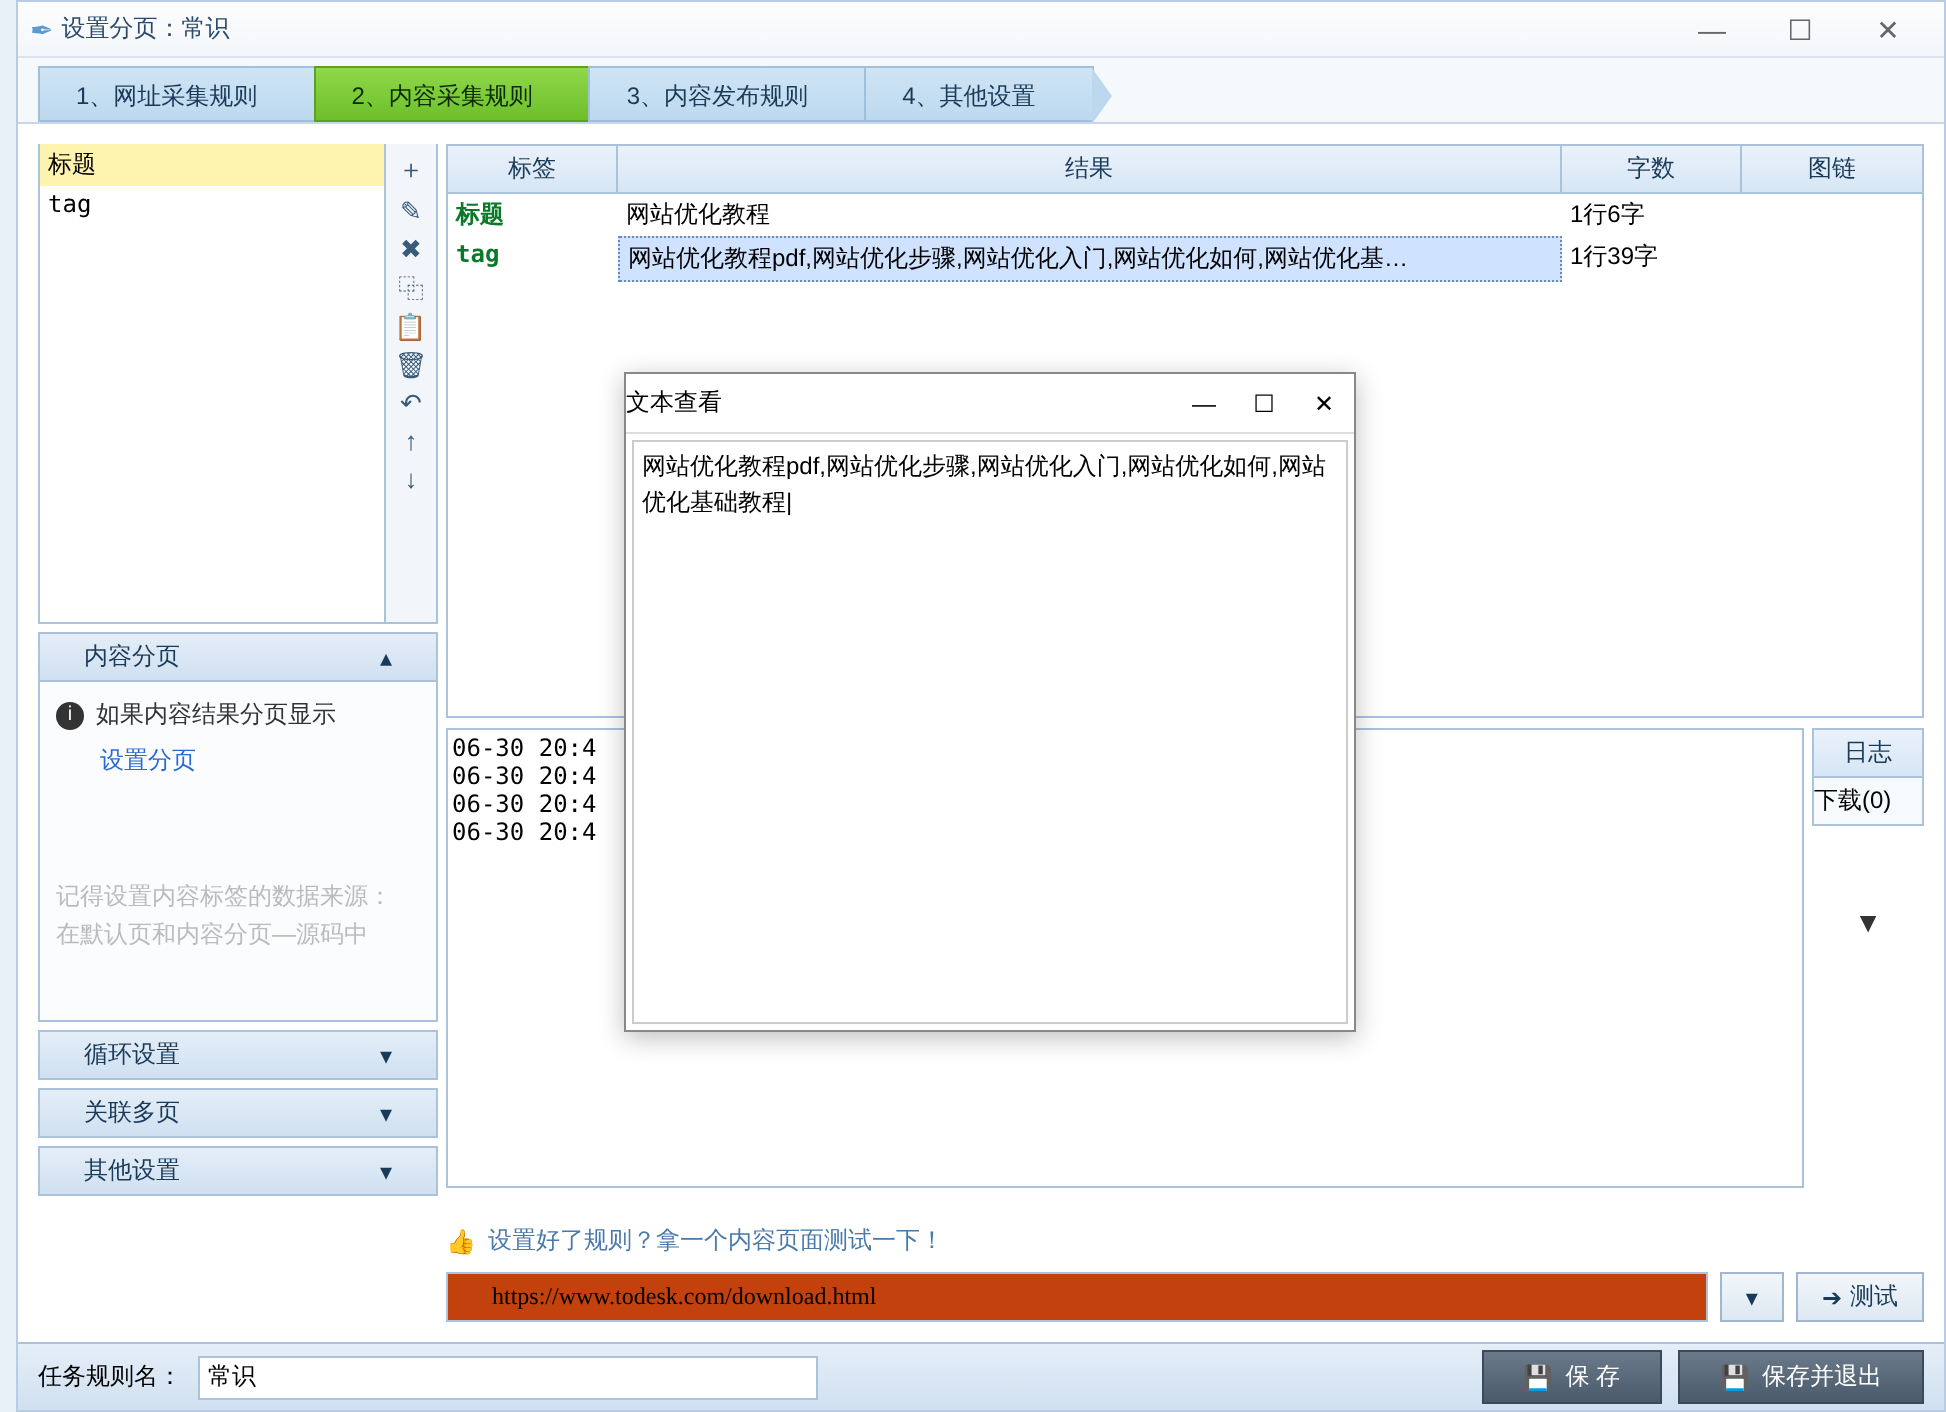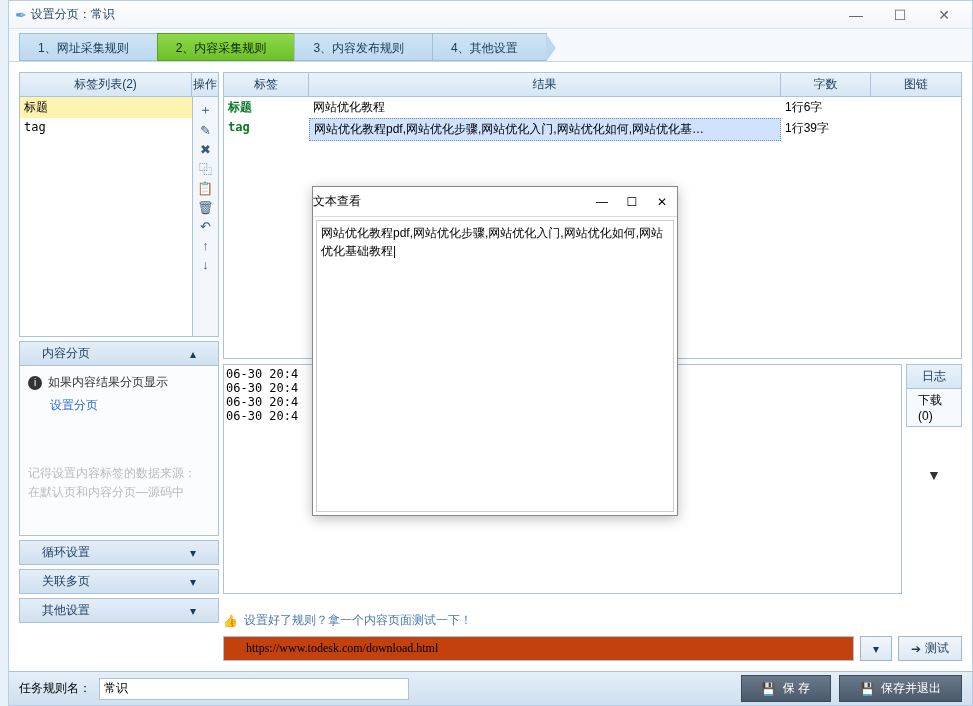--- a/index.html
+++ b/index.html
@@ -41,21 +41,21 @@
 .grow{display:flex;}
 .grow div{padding:2px 4px; border-right:1px solid transparent; overflow:hidden; white-space:nowrap; text-overflow:ellipsis;}
 .grow .c-tag{width:85px;color:#0a7a2a;font-weight:bold;}
 .grow .c-res{flex:1;}
 .grow .c-cnt{width:90px;} .grow .c-img{width:90px;}
 .grow.sel .c-res{background:#cfe2ff;border:1px dotted #6a8ac0;}
 .logarea{ position:absolute; left:0; right:0; top:292px; height:230px;}
 .logtext{ position:absolute; left:0; top:0; right:60px; bottom:0; border:1px solid #aac3db; background:#fff; font-family:monospace; padding:2px; white-space:pre; overflow:auto;}
 .logside{ position:absolute; right:0; top:0; width:56px;}
 .logside .h{ background:linear-gradient(#eaf2fa,#d6e6f5); border:1px solid #aac3db; padding:3px 4px; text-align:center; color:#1a3a5a;}
-.logside .row{ border:1px solid #aac3db; border-top:none; padding:3px 11px; background:#f7fafd;}
+.logside .row{ border:1px solid #aac3db; border-top:none; padding:3px 0; background:#f7fafd;}
 .logside .drop{ text-align:center; padding:40px 0 0 0; font-size:14px; color:#333;}
 .testrow{ position:absolute; left:0; right:0; bottom:32px; display:flex; align-items:center; gap:6px;}
 .thumb{color:#4a7aaa;}
 .testmsg{color:#4a7aaa;}
 .urlrow{ position:absolute; left:0; right:0; bottom:0; display:flex; gap:6px;}
 .urlrow input{ flex:1; border:1px solid #aac3db; padding:3px 22px; font-family:Liberation Serif, serif; background:#c2410c;}
 .btn{ background:linear-gradient(#f2f6fa,#dde8f3); border:1px solid #9fb8d0; padding:3px 12px; cursor:pointer; display:flex; align-items:center; gap:4px; color:#1a3a5a;}
 .bottombar{ position:absolute; left:0; right:0; bottom:0; height:34px; background:linear-gradient(#e4eef8,#d0e0f0); border-top:1px solid #aac3db; display:flex; align-items:center; padding:0 10px; gap:8px;}
 .bottombar input{ width:310px; border:1px solid #aac3db; padding:3px 4px; background:#fff;}
 .spacer{flex:1;}
@@ -82,24 +82,20 @@
 
   <div class="tabstrip">
     <div class="tab">1、网址采集规则</div>
     <div class="tab active">2、内容采集规则</div>
     <div class="tab">3、内容发布规则</div>
     <div class="tab">4、其他设置</div>
   </div>
 
   <div class="mainarea">
     <div class="leftpanel">
-      <div class="tag-head">
-        <div class="h1">标签列表(2)</div>
-        <div class="h2">操作</div>
-      </div>
       <div class="tag-body">
         <div class="tag-list">
           <div class="tag-row sel">标题</div>
           <div class="tag-row" style="font-family:monospace;">tag</div>
         </div>
         <div class="tag-ops">
           <span>＋</span>
           <span>✎</span>
           <span>✖</span>
           <span>⿻</span>

